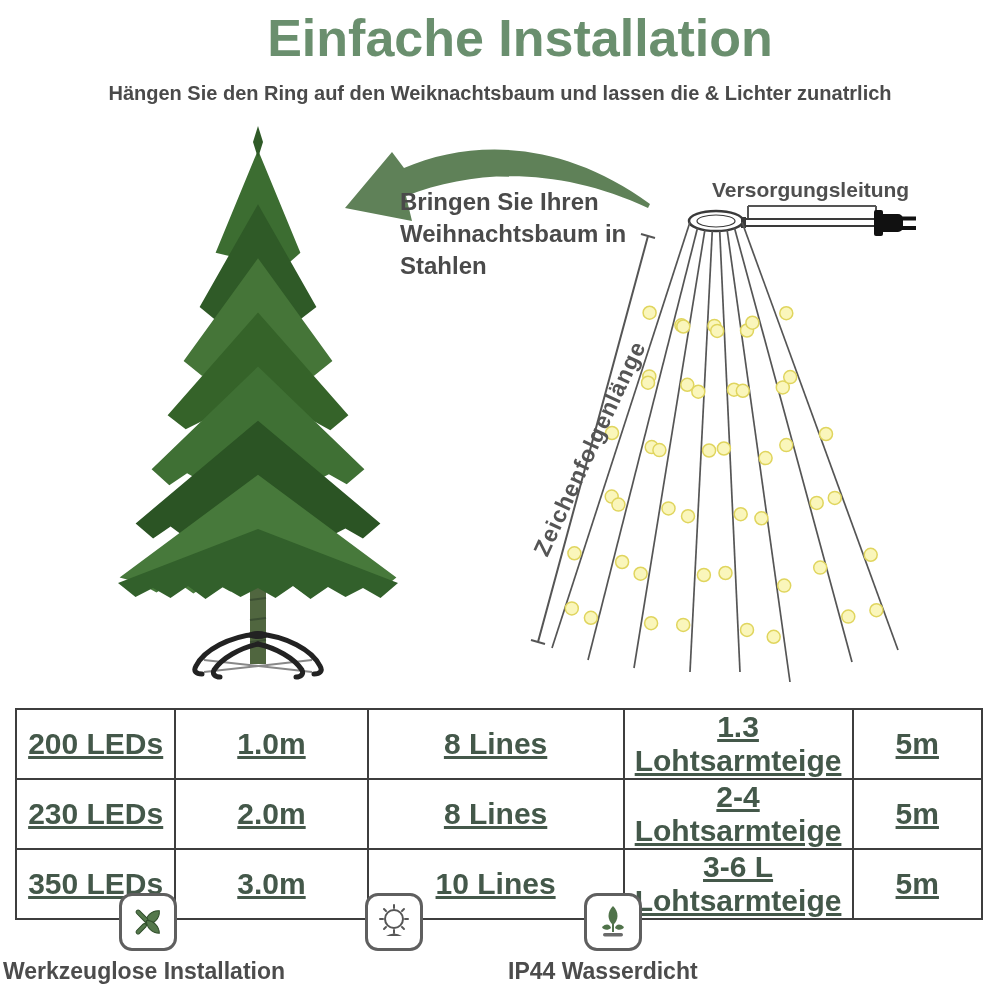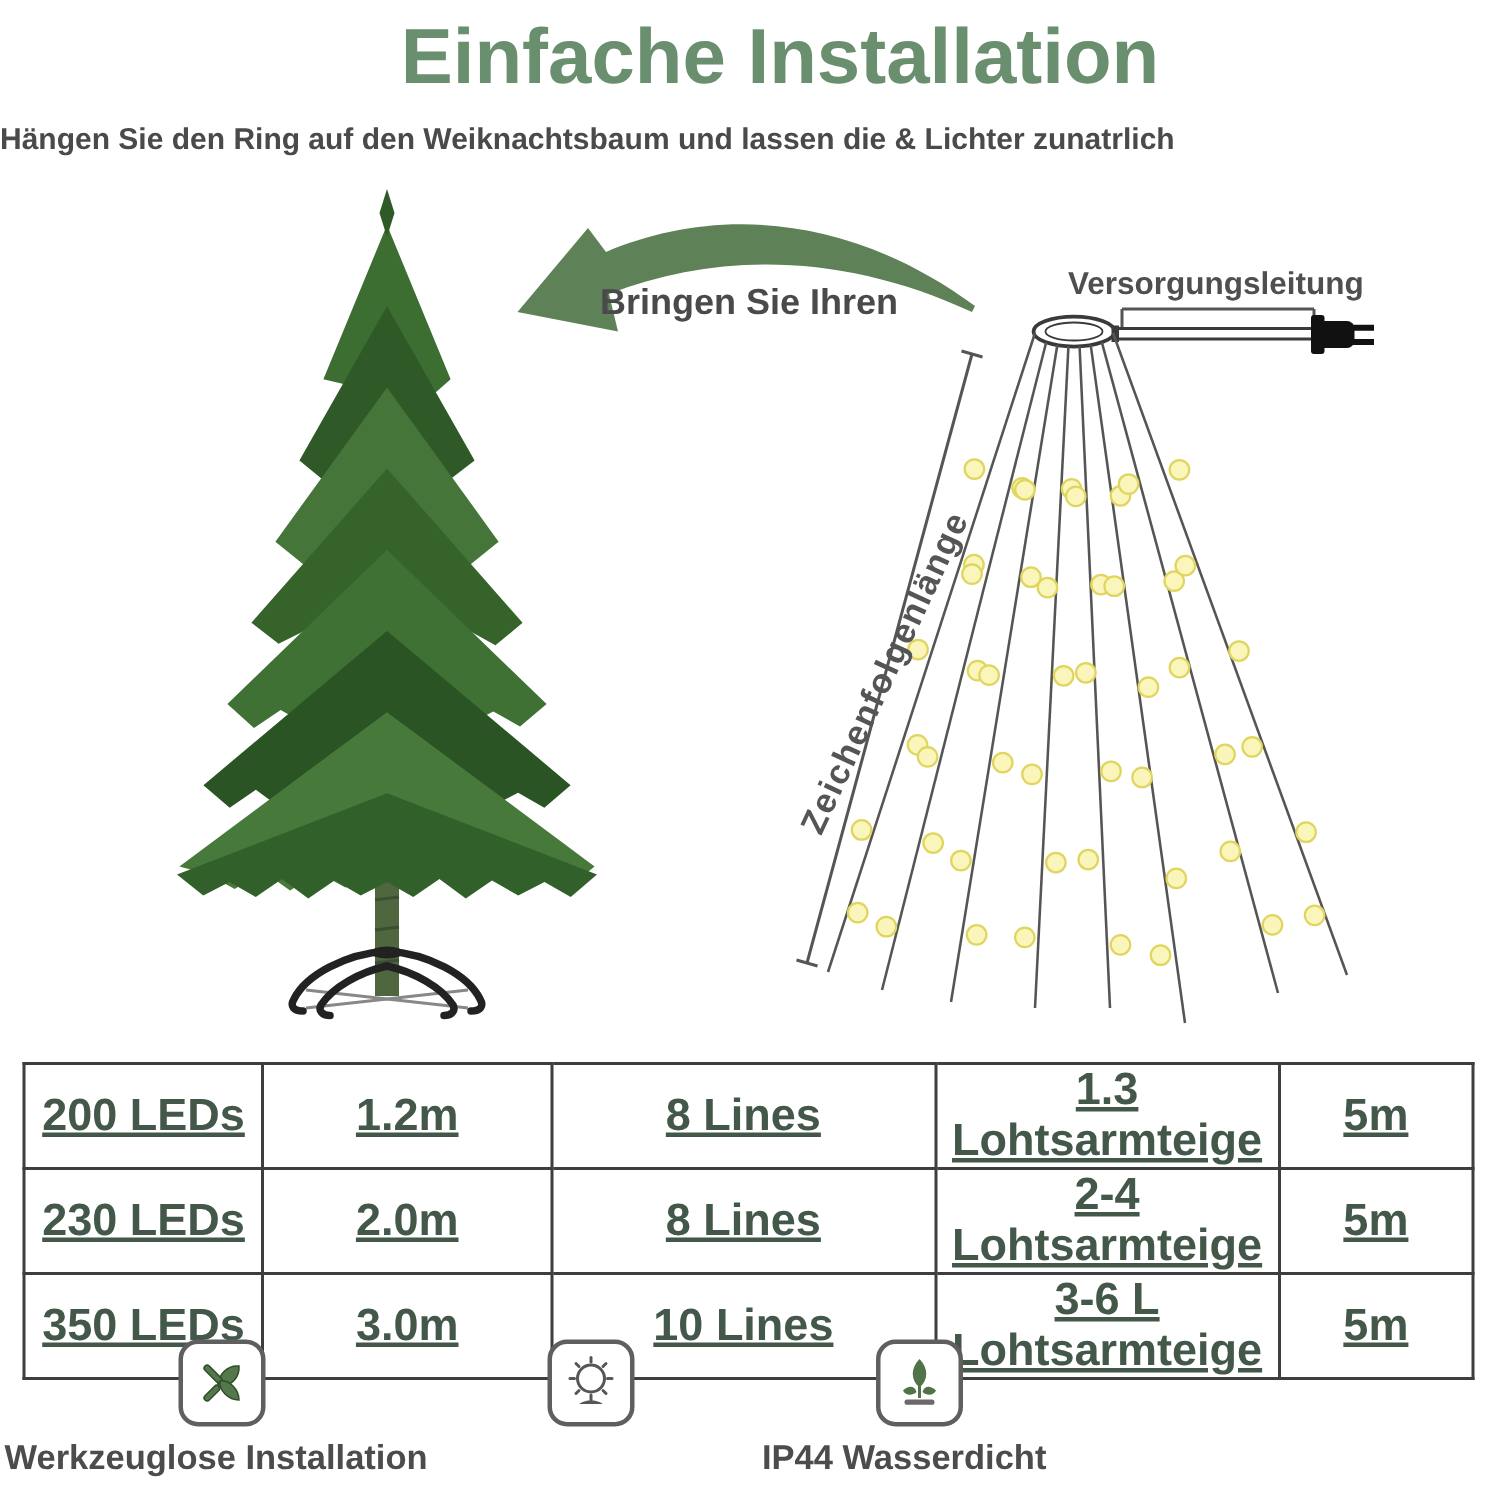--- a/index.html
+++ b/index.html
@@ -1,20 +1,20 @@
 <!DOCTYPE html>
 <html><head>
 <meta charset="utf-8">
 <style>
   html,body{margin:0;padding:0;background:#fff;}
   .canvas{position:relative;width:1000px;height:1000px;background:#ffffff;overflow:hidden;
           font-family:"Liberation Sans",sans-serif;}
   .title{position:absolute;left:0;top:8px;width:1000px;text-align:center;
          font-size:52px;font-weight:700;color:#6a8f6e;letter-spacing:0px;}
-  .subtitle{position:absolute;left:0;top:82px;width:1000px;
+  .subtitle{position:absolute;left:0;top:82px;width:1000px;text-align:center;
             font-size:20px;font-weight:700;color:#4a4a4a;}
   #scene{position:absolute;left:0;top:0;width:1000px;height:1000px;}
   .annotation{position:absolute;left:400px;top:186px;width:300px;
               font-size:24px;font-weight:700;color:#4a4a4a;line-height:32px;}
   .cord-label{position:absolute;left:712px;top:178px;width:210px;text-align:left;
               font-size:21px;font-weight:700;color:#4f4f4f;}
   .string-label{position:absolute;left:440px;top:435px;width:300px;text-align:center;
                 transform:rotate(-65deg);font-size:23px;font-weight:700;color:#555;
                 letter-spacing:1px;}
   table.spec{position:absolute;left:15px;top:708px;width:968px;border-collapse:collapse;
@@ -167,37 +167,38 @@
           <circle cx="826.0" cy="434.0" r="6.5" fill="#faf6bb" stroke="#e0d55e" stroke-width="1.5"></circle>
           <circle cx="834.8" cy="497.9" r="6.5" fill="#faf6bb" stroke="#e0d55e" stroke-width="1.5"></circle>
           <circle cx="870.7" cy="554.8" r="6.5" fill="#faf6bb" stroke="#e0d55e" stroke-width="1.5"></circle>
           <circle cx="876.4" cy="610.2" r="6.5" fill="#faf6bb" stroke="#e0d55e" stroke-width="1.5"></circle>
         </g>
     </g>
   </svg>
 
   <div class="annotation">
     <div>Bringen Sie Ihren</div>
+    <div>Weihnachtsbaum in Stahlen</div>
   </div>
 
   <div class="cord-label">Versorgungsleitung</div>
   <div class="string-label">Zeichenfolgenlänge</div>
 
   <table class="spec">
     <colgroup>
       <col style="width:16.5%">
         <col style="width:19.9%">
         <col style="width:26.5%">
       <col style="width:23.7%">
         <col style="width:13.4%">
     </colgroup>
     <tbody>
     <tr>
       <td>200 LEDs</td>
-      <td>1.2m</td>
+      <td>1.0m</td>
       <td>8 Lines</td>
       <td>1.3 Lohtsarmteige</td>
       <td>5m</td>
     </tr>
     <tr>
       <td>230 LEDs</td>
       <td>2.0m</td>
       <td>8 Lines</td>
       <td>2-4 Lohtsarmteige</td>
       <td>5m</td>

